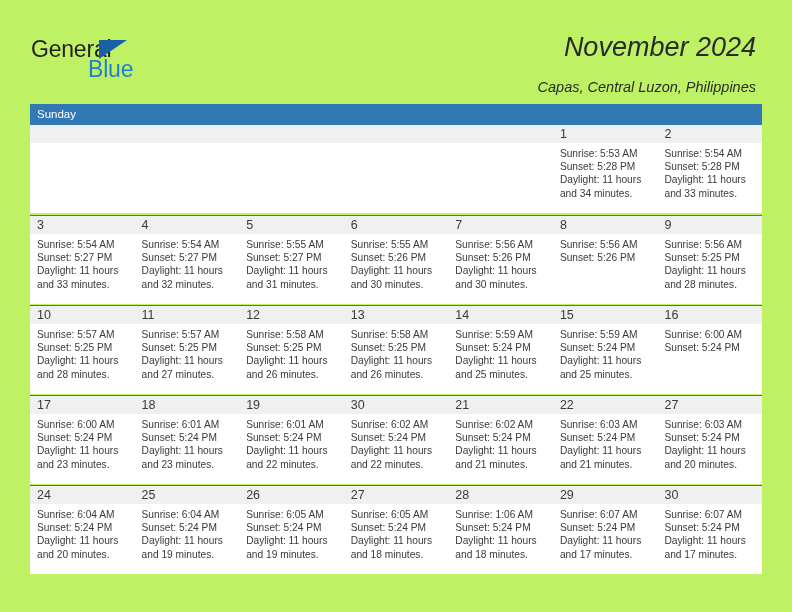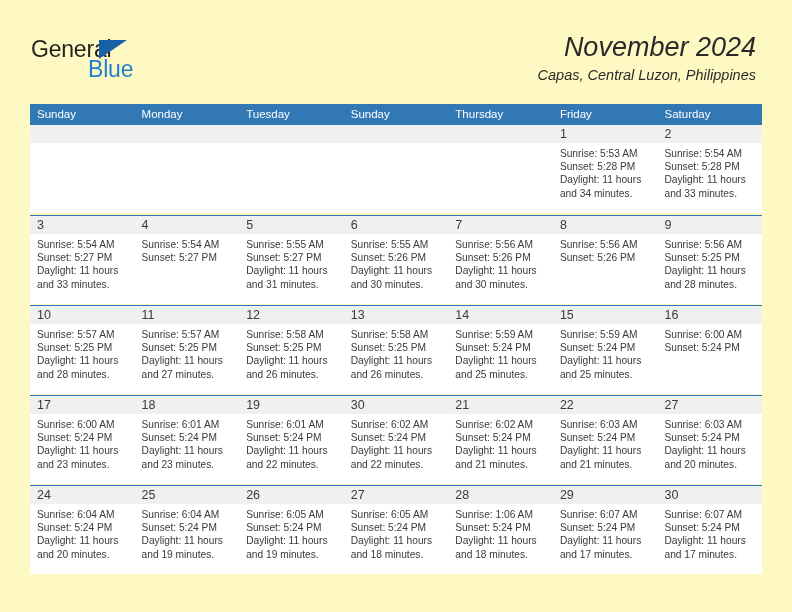--- a/index.html
+++ b/index.html
@@ -10,21 +10,21 @@
     height: 612px;
     background: #ffffff;
     font-family: "Liberation Sans", sans-serif;
     -webkit-font-smoothing: antialiased;
   }
 
   .page {
     position: relative;
     width: 792px;
     height: 612px;
-    background: #fef9c3;
+    background: #bef264;
     overflow: hidden;
   }
 
   
   .header {
     position: absolute;
     left: 0;
     top: 0;
     width: 792px;
     height: 103px;
@@ -76,37 +76,38 @@
     font-size: 27px;
     color: #2a2a2a;
     font-weight: normal;
     line-height: 34px;
     white-space: nowrap;
   }
   .cal-subtitle {
     font-size: 14.5px;
     color: #2a2a2a;
     line-height: 22px;
-    margin-top: 0;
+    margin-top: 12px;
     white-space: nowrap;
   }
 
   
   .calendar {
     position: absolute;
     left: 30px;
     top: 104px;
     width: 732px;
   }
 
   .dow-row {
     display: flex;
     width: 732px;
     height: 21px;
     background: #3178b5;
+    flex-direction: column;
   }
   .dow-cell {
     flex: 1 1 0;
     color: #ffffff;
     font-size: 11.5px;
     line-height: 21px;
     padding-left: 7px;
     white-space: nowrap;
   }
 
@@ -219,20 +220,21 @@
               <div>Sunrise: 5:54 AM</div>
               <div>Sunset: 5:27 PM</div>
               <div class="daylight-wrap">Daylight: 11 hours and 33 minutes.</div>
             </div>
           </div>
           <div class="day-cell">
             <div class="day-number">4</div>
             <div class="day-info">
               <div>Sunrise: 5:54 AM</div>
               <div>Sunset: 5:27 PM</div>
+              <div class="daylight-wrap">Daylight: 11 hours and 32 minutes.</div>
             </div>
           </div>
           <div class="day-cell">
             <div class="day-number">5</div>
             <div class="day-info">
               <div>Sunrise: 5:55 AM</div>
               <div>Sunset: 5:27 PM</div>
               <div class="daylight-wrap">Daylight: 11 hours and 31 minutes.</div>
             </div>
           </div>

